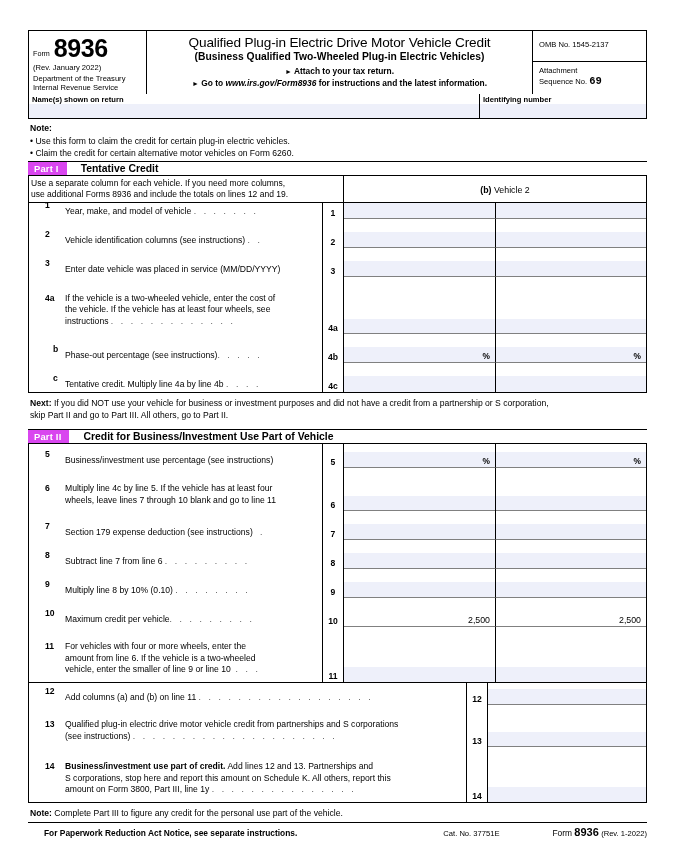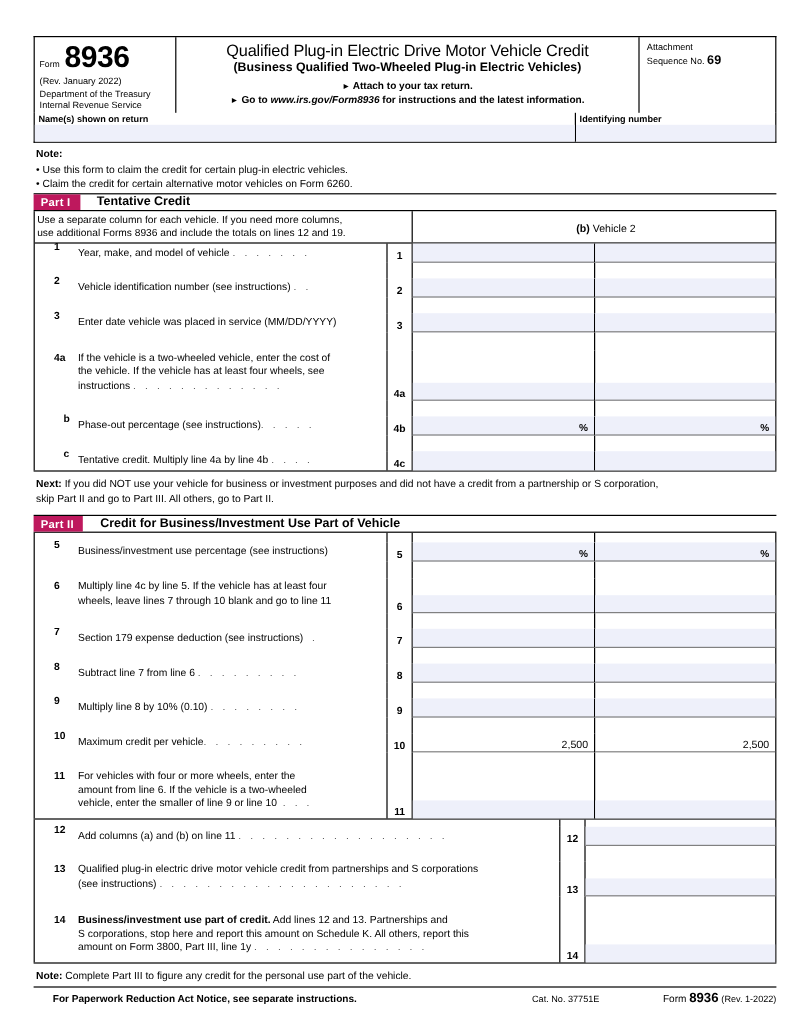--- a/index.html
+++ b/index.html
@@ -53,21 +53,21 @@
   .hdr-goto { font-size: 8.4px; font-weight: bold; margin-top: 2px; }
   .hdr-goto i { font-style: italic; }
   .arw { font-size: 7px; }
 
   .hdr-right { width: 113px; }
   .hdr-omb {
     font-size: 7.6px; padding: 9px 0 0 6px; height: 31px;
     border-bottom: 1.6px solid #000;
   }
   .hdr-seq { font-size: 7.6px; padding: 4px 0 0 6px; line-height: 1.25; }
-  .hdr-seq b { font-size: 10.5px; }
+  .hdr-seq b { font-size: 10.5px; font-family: Liberation Mono, monospace; }
 
   
   .namerow { display: flex; border: 1.6px solid #000; border-top: none; }
   .namecell { flex: 1; border-right: 1.6px solid #000; }
   .namecell:last-child { border-right: none; width: 166px; flex: none; }
   .namelbl { font-size: 7.6px; font-weight: bold; padding: 1px 0 0 3px; }
   .namefill { height: 14px; background: #eef0fa; }
 
   
   .notes { padding: 4px 0 1px 2px; }
@@ -75,21 +75,21 @@
   .notes .nt-b { font-size: 8.6px; margin-top: 2.5px; }
 
   
   .partbar {
     display: flex; align-items: stretch;
     border-top: 1.6px solid #000;
     border-bottom: 1.6px solid #000;
     margin-top: 2px;
   }
   .partbox {
-    background: #be185d; color: #fff;
+    background: #d946ef; color: #fff;
     font-size: 9.4px; font-weight: bold;
     padding: 1px 8px 1px 6px;
     letter-spacing: 0.2px;
   }
   .parttitle { font-size: 10.4px; font-weight: bold; padding: 1px 0 1px 14px; }
 
   
   .tbl { border-left: 1.6px solid #000; border-right: 1.6px solid #000; }
   .row { display: flex; }
   .cdesc { width: 293px; position: relative; }
@@ -174,20 +174,21 @@
       </div>
       <div class="hdr-goto">
         <span class="arw">►</span>
         <span>Go to</span>
         <i>www.irs.gov/Form8936</i>
         <span>for instructions and the latest information.</span>
       </div>
     </div>
 
     <div class="hdr-right">
+      <div class="hdr-omb">OMB No. 1545-2137</div>
       <div class="hdr-seq">
         <div>Attachment</div>
         <div>
           <span>Sequence No.</span>
           <b>69</b>
         </div>
       </div>
     </div>
   </div>
 
@@ -247,21 +248,21 @@
       <div class="cdesc"></div>
         <div class="cnum"></div>
         <div class="cA"></div>
         <div class="cB"></div>
     </div>
 
     <div class="row" style="height:16px;">
       <div class="cdesc">
         <div style="position:absolute;bottom:1px;left:0;right:0;">
           <span class="dnum">2</span>
-          <span class="dtxt"><span>Vehicle identification number (see instructions)</span> <span class="dots">.  .</span></span>
+          <span class="dtxt"><span>Vehicle identification columns (see instructions)</span> <span class="dots">.  .</span></span>
         </div>
       </div>
       <div class="cnum">
           <span>2</span>
         </div>
       <div class="cA fill undl">
           <span class="amt"></span>
         </div>
       <div class="cB fill undl">
           <span class="amt"></span>

